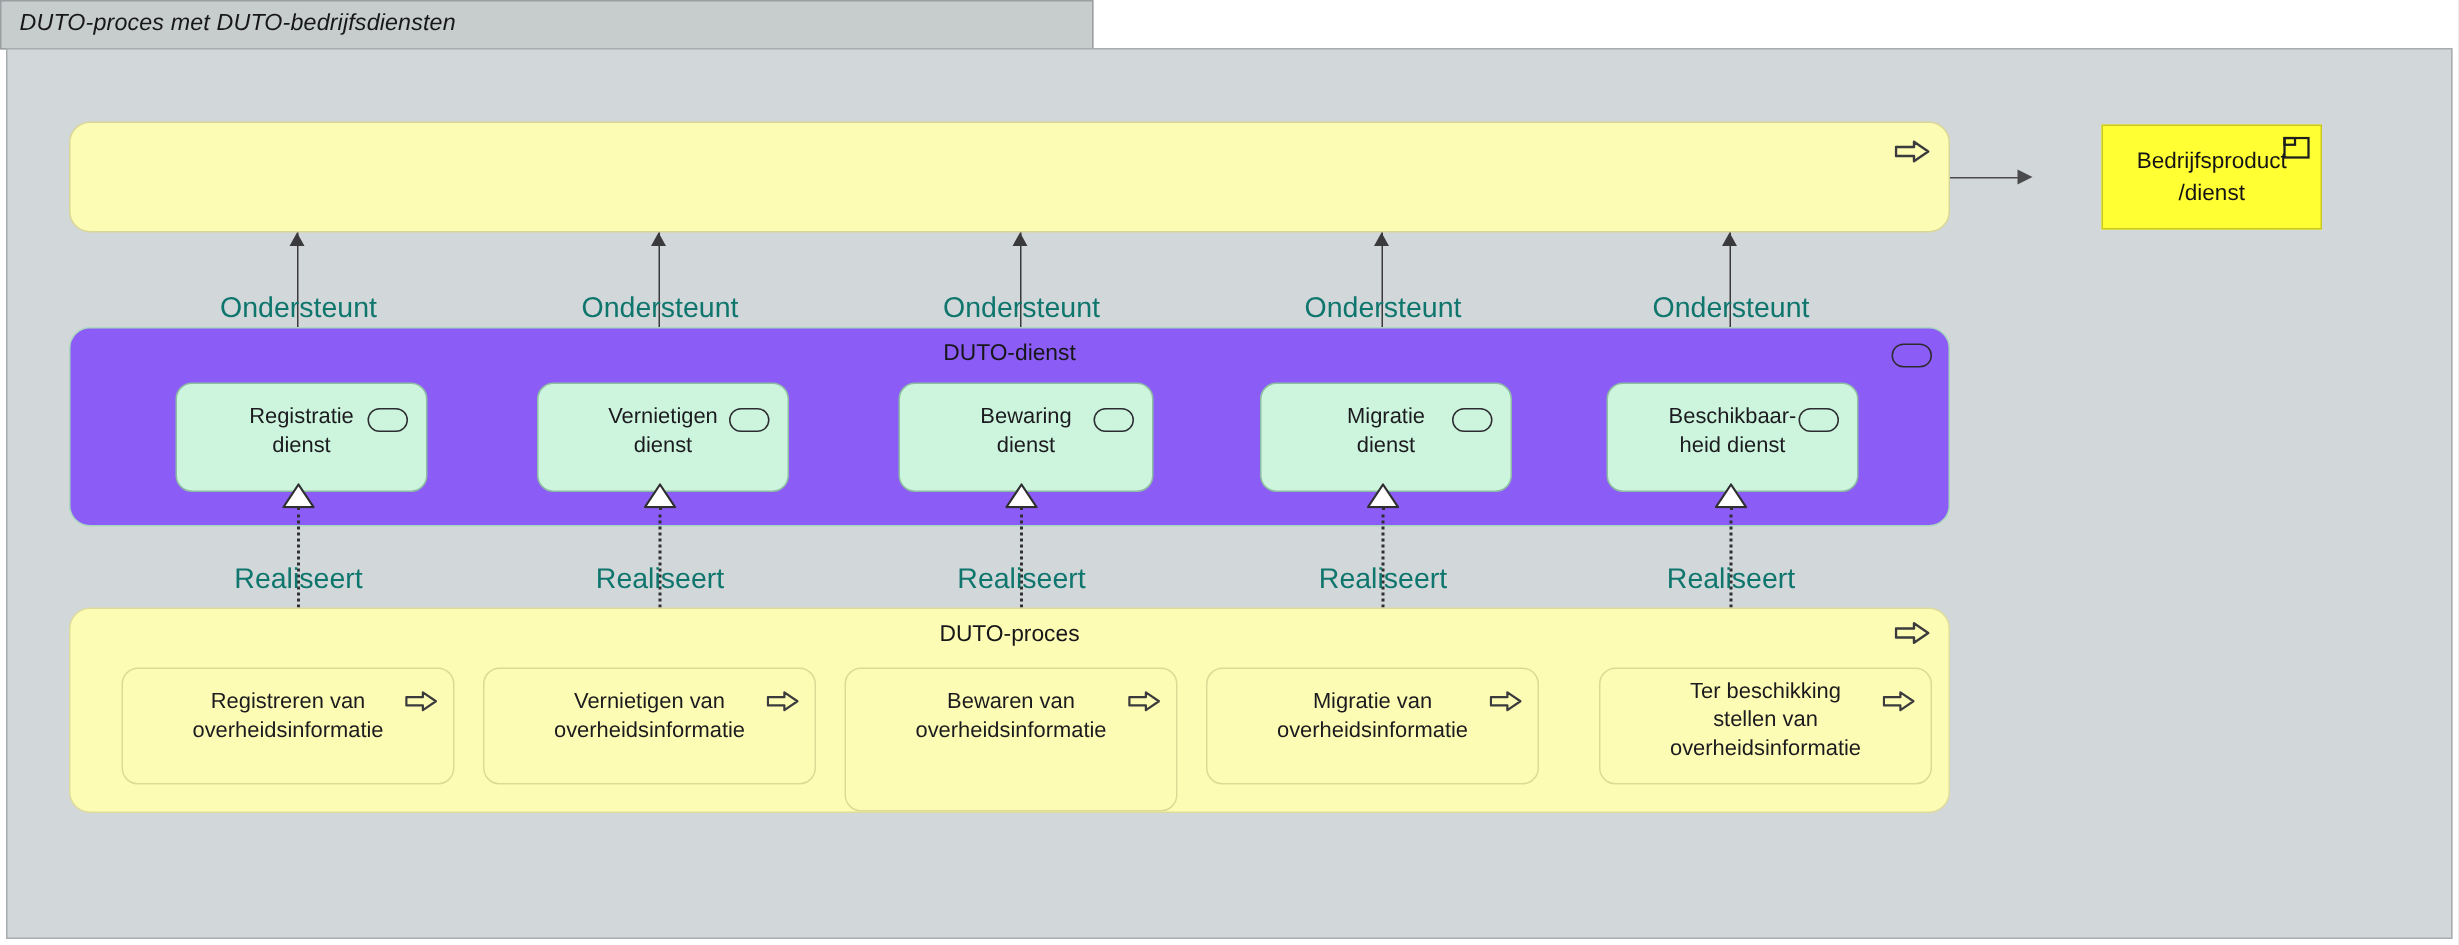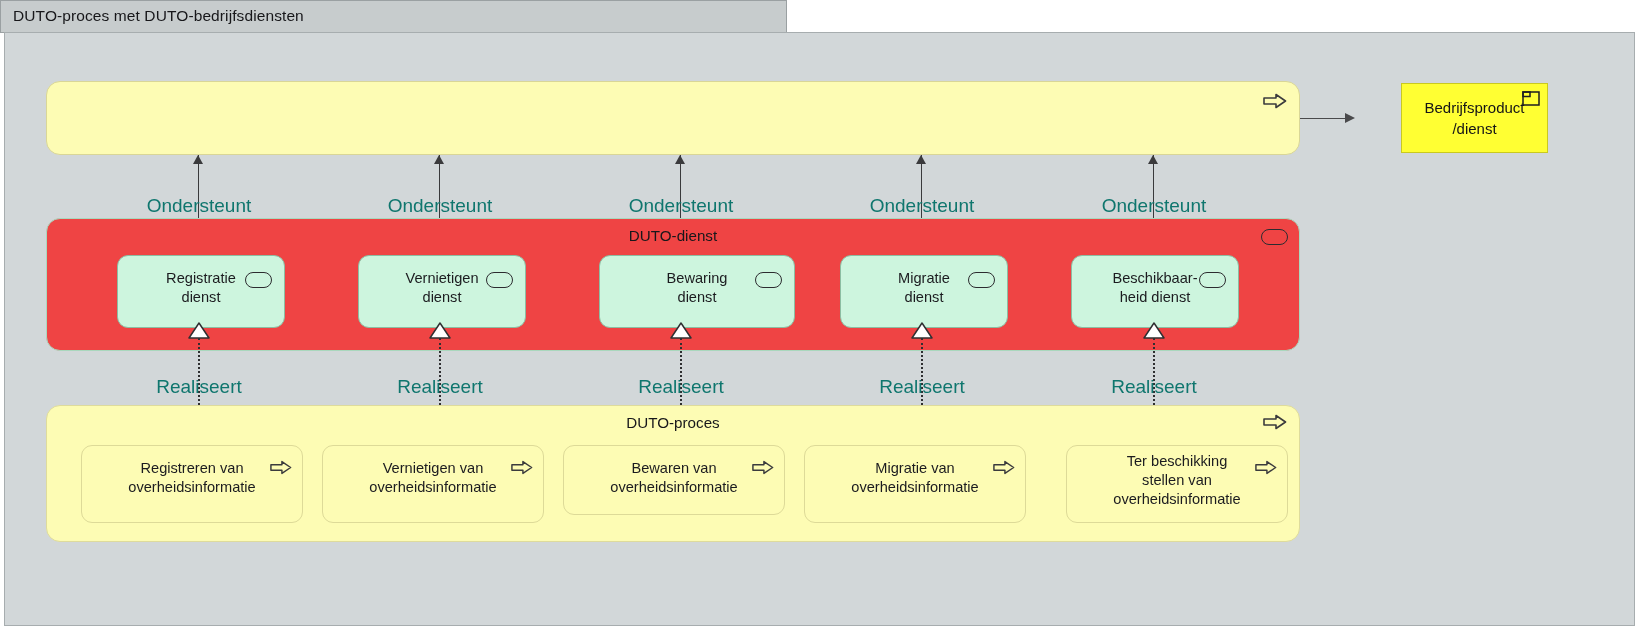--- a/index.html
+++ b/index.html
@@ -6,24 +6,25 @@
   body{
     width:1639px;height:630px;
     background:#ffffff;
     font-family:"Liberation Sans", sans-serif;
     overflow:hidden;
   }
   #root{position:relative;width:1639px;height:630px;}
 
   
   .titlebar{
-    position:absolute;left:0;top:0;width:787px;height:33px;
+    position:absolute;left:0;top:0;width:729px;height:33px;
     background:#c7cccd;
     border:1px solid #9aa0a2;
     box-sizing:border-box;
+    font-style:italic;
   }
   .titlebar .tl{
     position:absolute;left:12px;top:6px;
     font-size:15.5px;color:#17171a;letter-spacing:.1px;
     white-space:nowrap;
   }
   .canvas{
     position:absolute;left:4px;top:32px;width:1631px;height:594px;
     background:#d2d7d9;
     border:1px solid #a7adaf;
@@ -56,21 +57,21 @@
     border:1px solid #c9c91f;
   }
   .product .ptxt{
     position:absolute;left:0;right:0;top:50%;transform:translateY(-50%);
     text-align:center;font-size:15px;color:#141417;line-height:21px;
     white-space:pre-line;
   }
 
   
   .grp-dienst{
-    background:#ef4444;
+    background:#8b5cf6;
     border:1px solid #a9d7bd;
     border-radius:14px;
   }
   
   .grp-proces{
     background:#fdfcb4;
     border:1px solid #dedb9c;
     border-radius:14px;
   }
   .grp-title{
@@ -205,21 +206,21 @@
 dienst</div>
         <span class="ico ico-service" style="right:12px;top:16px;"></span>
       </div>
 
       <div class="el svc" style="left:311px;top:36px;width:168px;height:73px;">
         <div class="lbl" style="top:13px;">Vernietigen
 dienst</div>
         <span class="ico ico-service" style="right:12px;top:16px;"></span>
       </div>
 
-      <div class="el svc" style="left:552px;top:36px;width:196px;height:73px;text-decoration:underline;">
+      <div class="el svc" style="left:552px;top:36px;width:170px;height:73px;text-decoration:underline;">
         <div class="lbl" style="top:13px;">Bewaring
 dienst</div>
         <span class="ico ico-service" style="right:12px;top:16px;"></span>
       </div>
 
       <div class="el svc" style="left:793px;top:36px;width:168px;height:73px;padding-left:48px;">
         <div class="lbl" style="top:13px;">Migratie
 dienst</div>
         <span class="ico ico-service" style="right:12px;top:16px;"></span>
       </div>
@@ -292,21 +293,21 @@
       <div class="el pel" style="left:275px;top:39px;width:222px;height:78px;">
         <div class="lbl" style="top:13px;">Vernietigen van
 overheidsinformatie</div>
         <span class="ico ico-process" style="right:10px;top:14px;">
           <svg width="22" height="15" viewBox="0 0 24 16">
               <path d="M1,5 L13,5 L13,1.5 L22.5,8 L13,14.5 L13,11 L1,11 Z" fill="none" stroke="#3b3b3d" stroke-width="1.6" stroke-linejoin="round"></path>
             </svg>
         </span>
       </div>
 
-      <div class="el pel" style="left:516px;top:39px;width:222px;height:70px;">
+      <div class="el pel" style="left:516px;top:39px;width:222px;height:96px;">
         <div class="lbl" style="top:13px;">Bewaren van
 overheidsinformatie</div>
         <span class="ico ico-process" style="right:10px;top:14px;">
           <svg width="22" height="15" viewBox="0 0 24 16">
               <path d="M1,5 L13,5 L13,1.5 L22.5,8 L13,14.5 L13,11 L1,11 Z" fill="none" stroke="#3b3b3d" stroke-width="1.6" stroke-linejoin="round"></path>
             </svg>
         </span>
       </div>
 
       <div class="el pel" style="left:757px;top:39px;width:222px;height:78px;">

